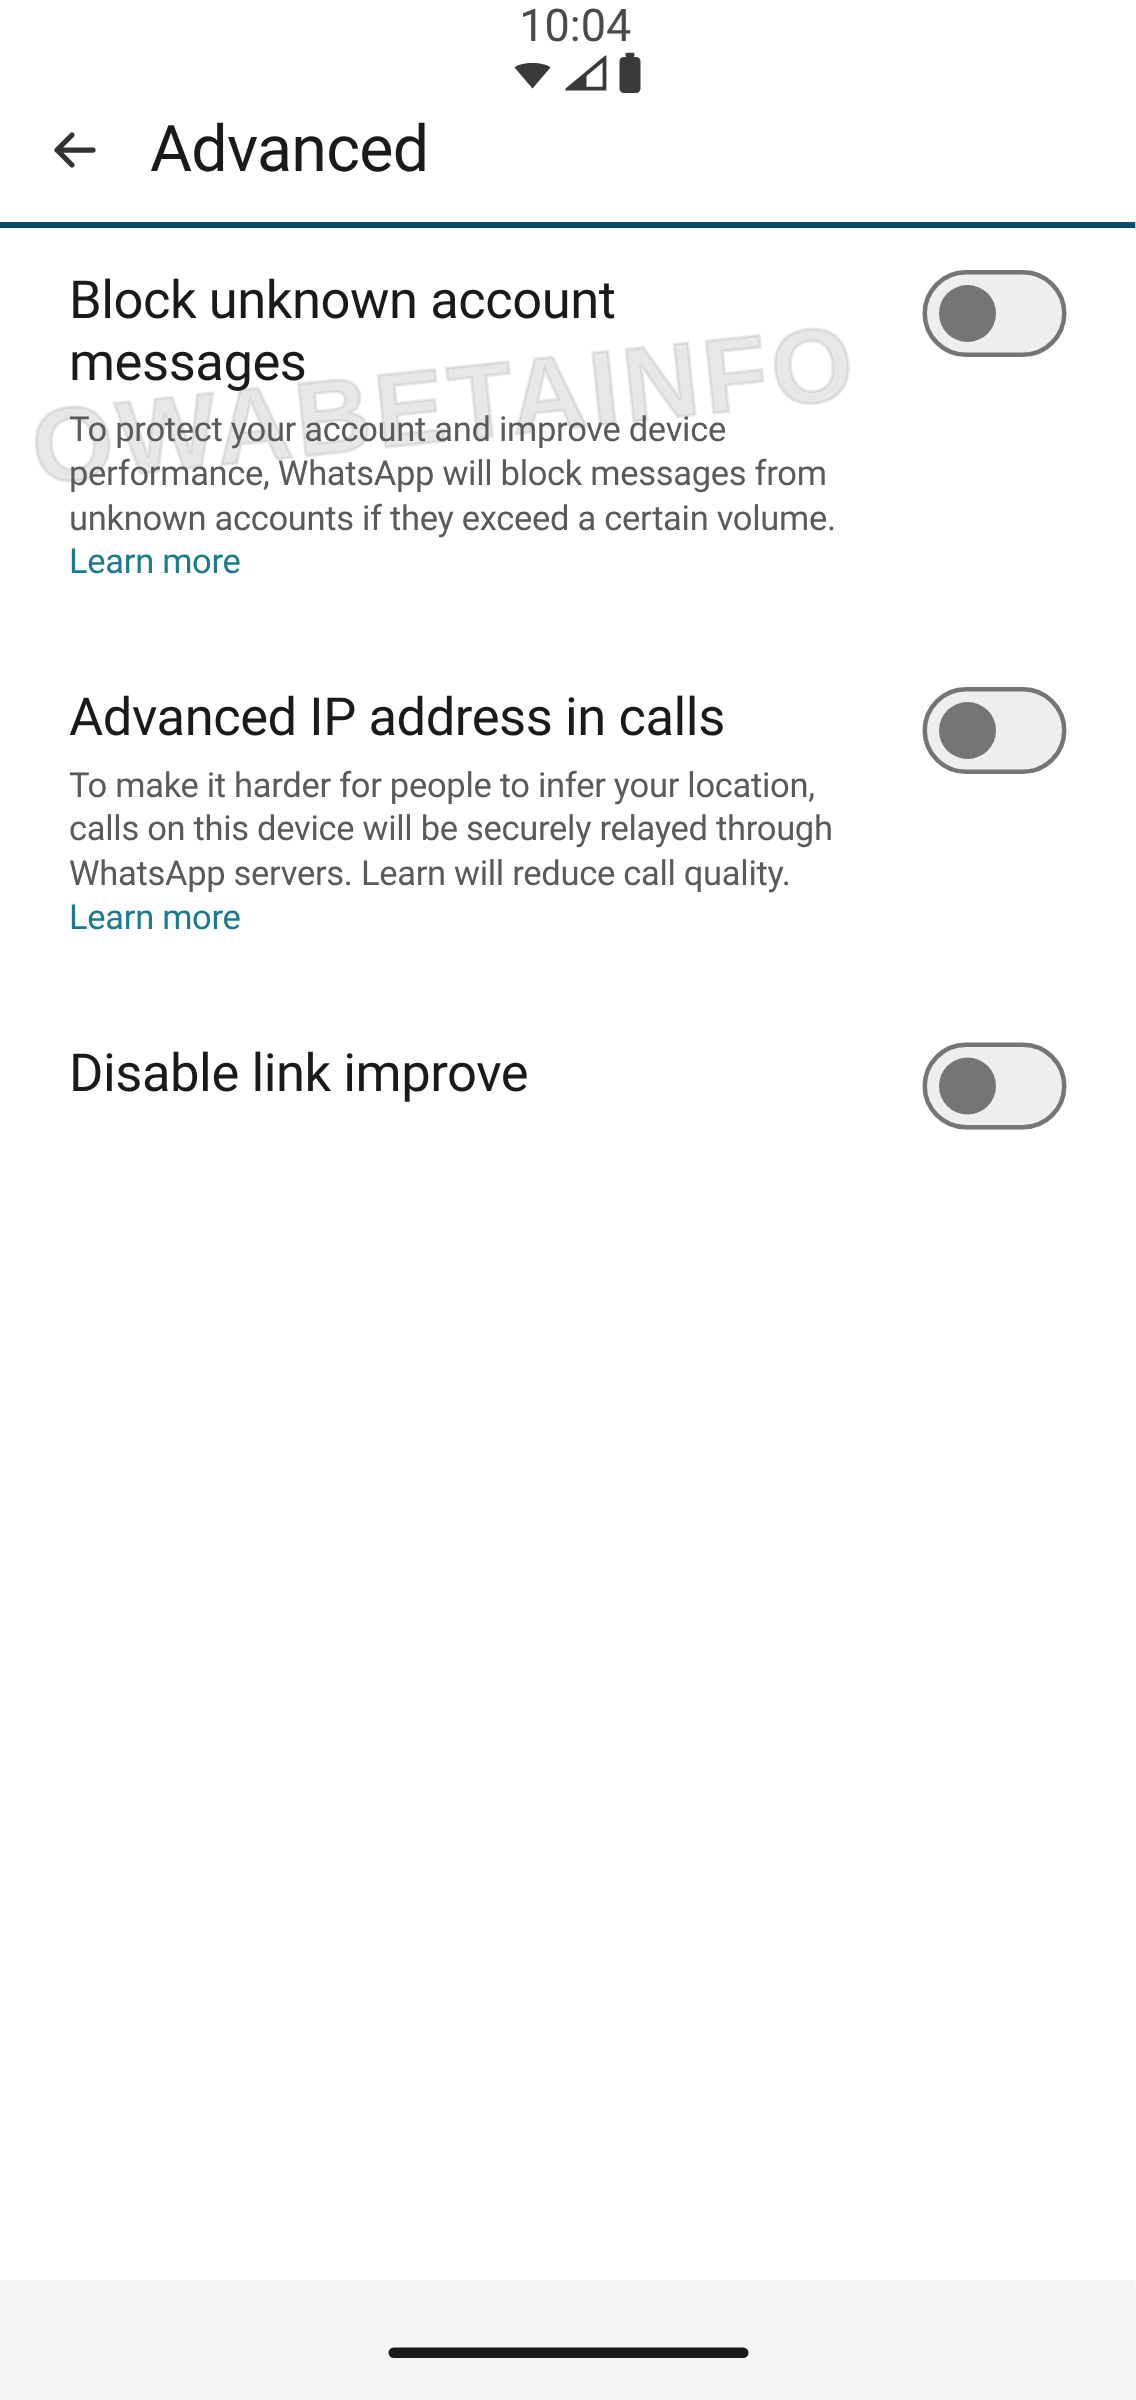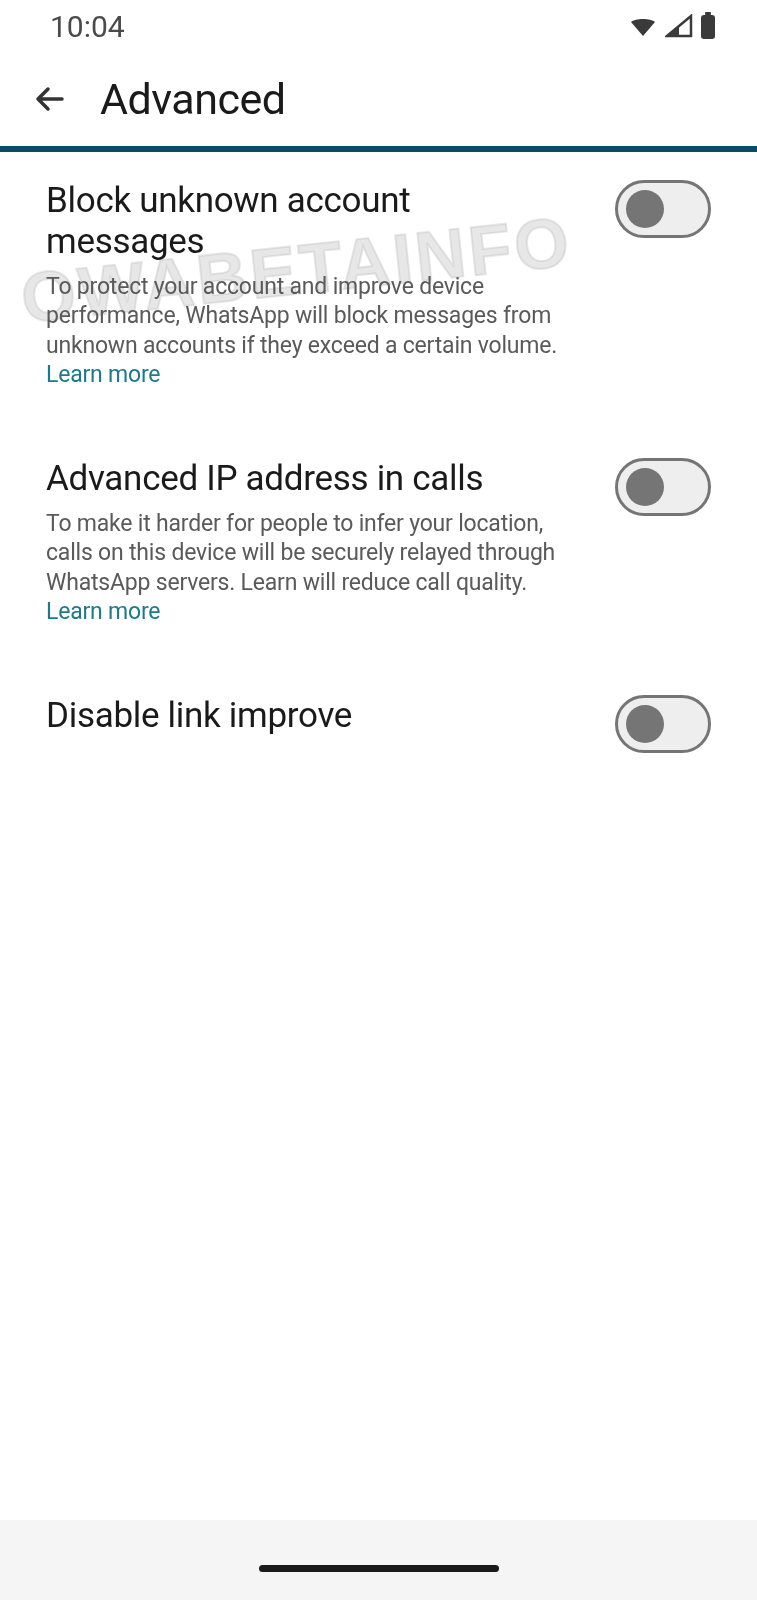--- a/index.html
+++ b/index.html
@@ -15,41 +15,42 @@
       font-family: -apple-system, BlinkMacSystemFont, "Segoe UI", Roboto, Helvetica, Arial, sans-serif;
       position: relative;
       overflow: hidden;
     }
     .status-bar {
       height: 52px;
       display: flex;
       justify-content: space-between;
       align-items: center;
       padding: 0 40px 0 50px;
+      flex-direction: column;
     }
     .status-time {
       font-size: 30px;
       color: #4a4a4a;
       font-weight: 400;
     }
     .status-icons {
       display: flex;
       align-items: center;
       gap: 6px;
     }
     .wifi-icon, .signal-icon, .battery-icon {
       display: inline-flex;
       align-items: center;
     }
     .header {
       height: 100px;
       display: flex;
       align-items: center;
       padding: 0 24px;
-      border-bottom: 6px solid #0c4a6e;
+      border-bottom: 4px solid #0c4a6e;
     }
     .back-button {
       width: 52px;
       height: 52px;
       display: flex;
       align-items: center;
       justify-content: center;
       cursor: pointer;
       margin-right: 24px;
     }

